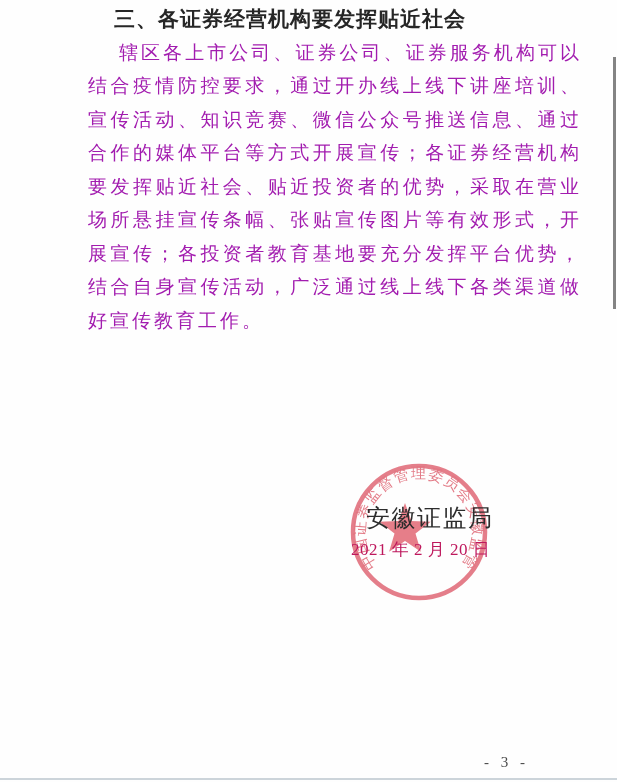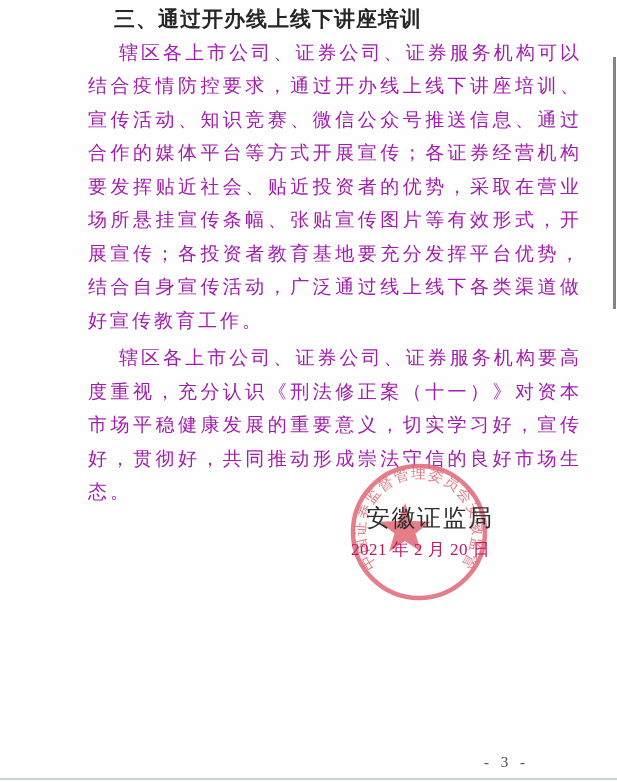--- a/index.html
+++ b/index.html
@@ -98,23 +98,22 @@
     font-size: 15px;
     fill: rgba(225, 116, 129, 0.95);
   }
 </style>
 </head>
 <body>
 
 <div class="page">
 
   <div class="text-block">
-    <h3 class="doc-heading">三、通过开办线上线下讲座培训</h3>
+    <h3 class="doc-heading">三、各证券经营机构要发挥贴近社会</h3>
     <p class="doc-para">辖区各上市公司、证券公司、证券服务机构可以结合疫情防控要求，通过开办线上线下讲座培训、宣传活动、知识竞赛、微信公众号推送信息、通过合作的媒体平台等方式开展宣传；各证券经营机构要发挥贴近社会、贴近投资者的优势，采取在营业场所悬挂宣传条幅、张贴宣传图片等有效形式，开展宣传；各投资者教育基地要充分发挥平台优势，结合自身宣传活动，广泛通过线上线下各类渠道做好宣传教育工作。</p>
-    <p class="doc-para">辖区各上市公司、证券公司、证券服务机构要高度重视，充分认识《刑法修正案（十一）》对资本市场平稳健康发展的重要意义，切实学习好，宣传好，贯彻好，共同推动形成崇法守信的良好市场生态。</p>
   </div>
 
   <svg class="seal-svg" viewBox="0 0 178 178">
 
     <circle cx="89" cy="88" r="66" fill="none" stroke="rgba(223,103,118,0.85)" stroke-width="4.5"></circle>
 
     <defs>
       <path id="sealArcPath" d="M 47.6 122.7 A 54 54 0 1 1 130.4 122.7" fill="none"></path>
     </defs>
     <text class="seal-arc-text">

